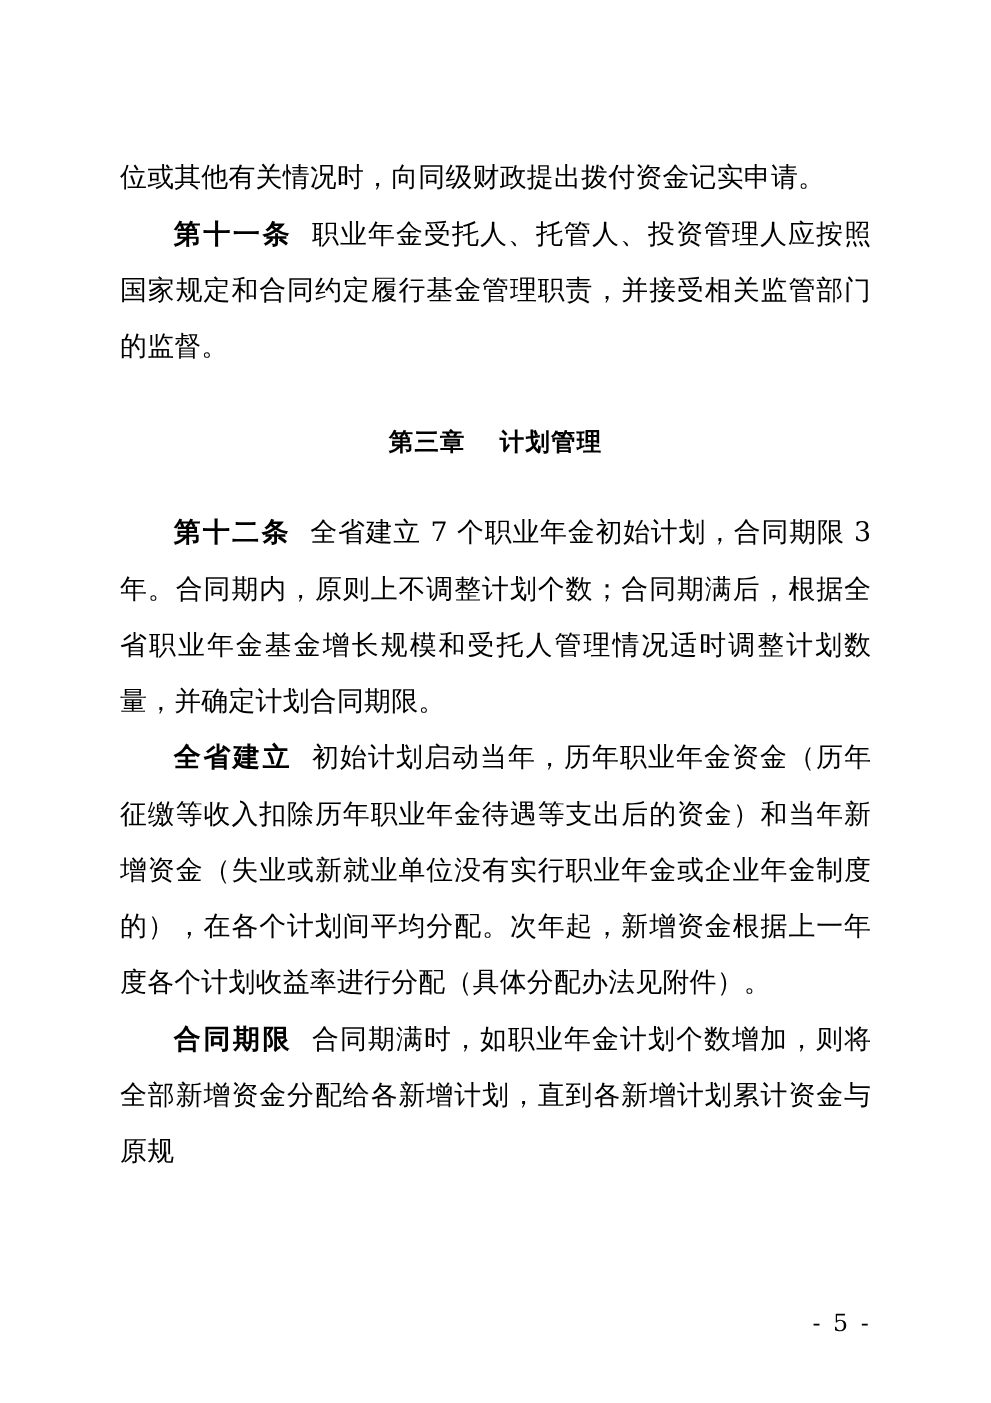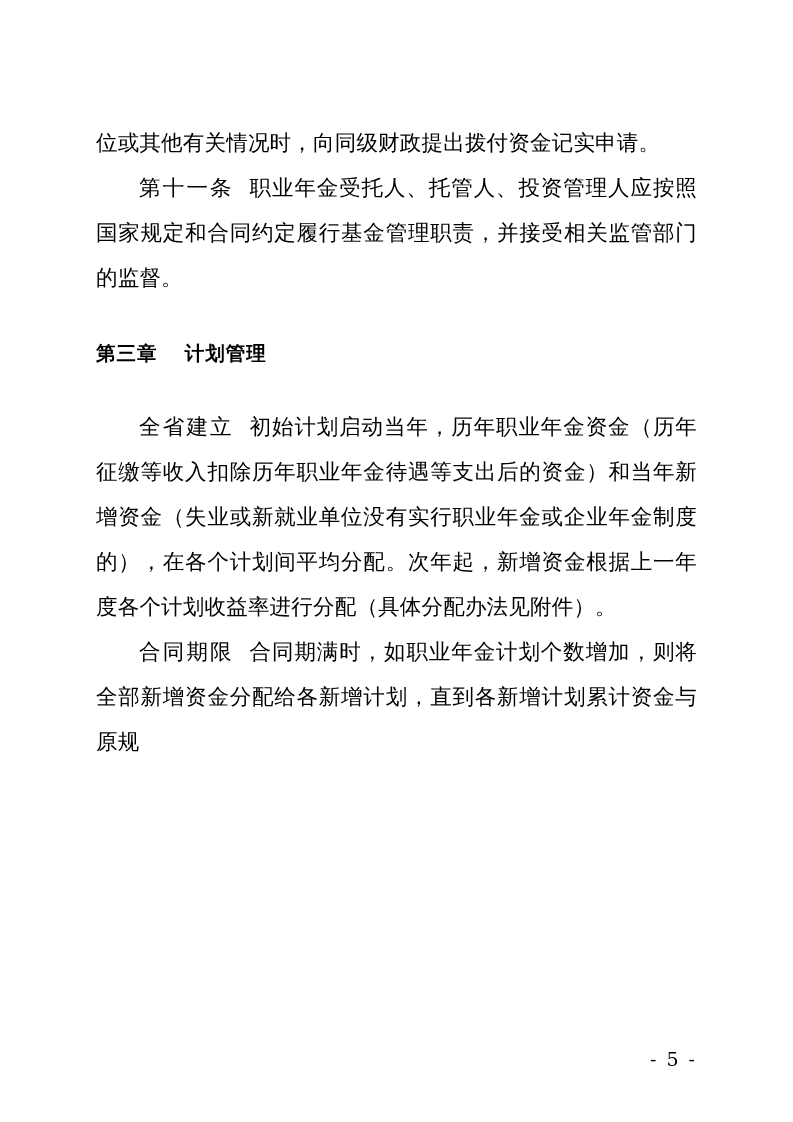--- a/index.html
+++ b/index.html
@@ -37,29 +37,30 @@
     text-align: justify;
     text-justify: inter-ideograph;
   }
   .para.no-indent {
     text-indent: 0;
   }
   .para + .para {
     margin-top: 0;
   }
   .art-label {
-    font-weight: normal;
+    font-weight: bold;
     letter-spacing: 1.5px;
   }
   .art-gap {
     display: inline-block;
     width: 0.7em;
   }
   .chapter-heading {
     margin: 34px 0 30px 0;
+    text-align: center;
     font-family: "DejaVu Sans", "Liberation Sans", sans-serif;
     font-size: 19.5px;
     font-weight: bold;
     line-height: 40px;
     letter-spacing: 1px;
   }
   .chapter-heading .ch-gap {
     display: inline-block;
     width: 1.4em;
   }
@@ -83,20 +84,23 @@
 
 
     <p class="para">
       <span class="art-label">第十一条</span><span class="art-gap"></span><span>职业年金受托人、托管人、投资管理人应按照国家规定和合同约定履行基金管理职责，并接受相关监管部门的监督。</span>
     </p>
 
     <div class="chapter-heading">
       <span>第三章</span><span class="ch-gap"></span><span>计划管理</span>
     </div>
 
+    <p class="para">
+      <span class="art-label">第十二条</span><span class="art-gap"></span><span>全省建立 7 个职业年金初始计划，合同期限 3 年。合同期内，原则上不调整计划个数；合同期满后，根据全省职业年金基金增长规模和受托人管理情况适时调整计划数量，并确定计划合同期限。</span>
+    </p>
 
     <p class="para">
       <span class="art-label">全省建立</span><span class="art-gap"></span><span>初始计划启动当年，历年职业年金资金（历年征缴等收入扣除历年职业年金待遇等支出后的资金）和当年新增资金（失业或新就业单位没有实行职业年金或企业年金制度的），在各个计划间平均分配。次年起，新增资金根据上一年度各个计划收益率进行分配（具体分配办法见附件）。</span>
     </p>
 
 
     <p class="para">
       <span class="art-label">合同期限</span><span class="art-gap"></span><span>合同期满时，如职业年金计划个数增加，则将全部新增资金分配给各新增计划，直到各新增计划累计资金与原规</span>
     </p>
 

